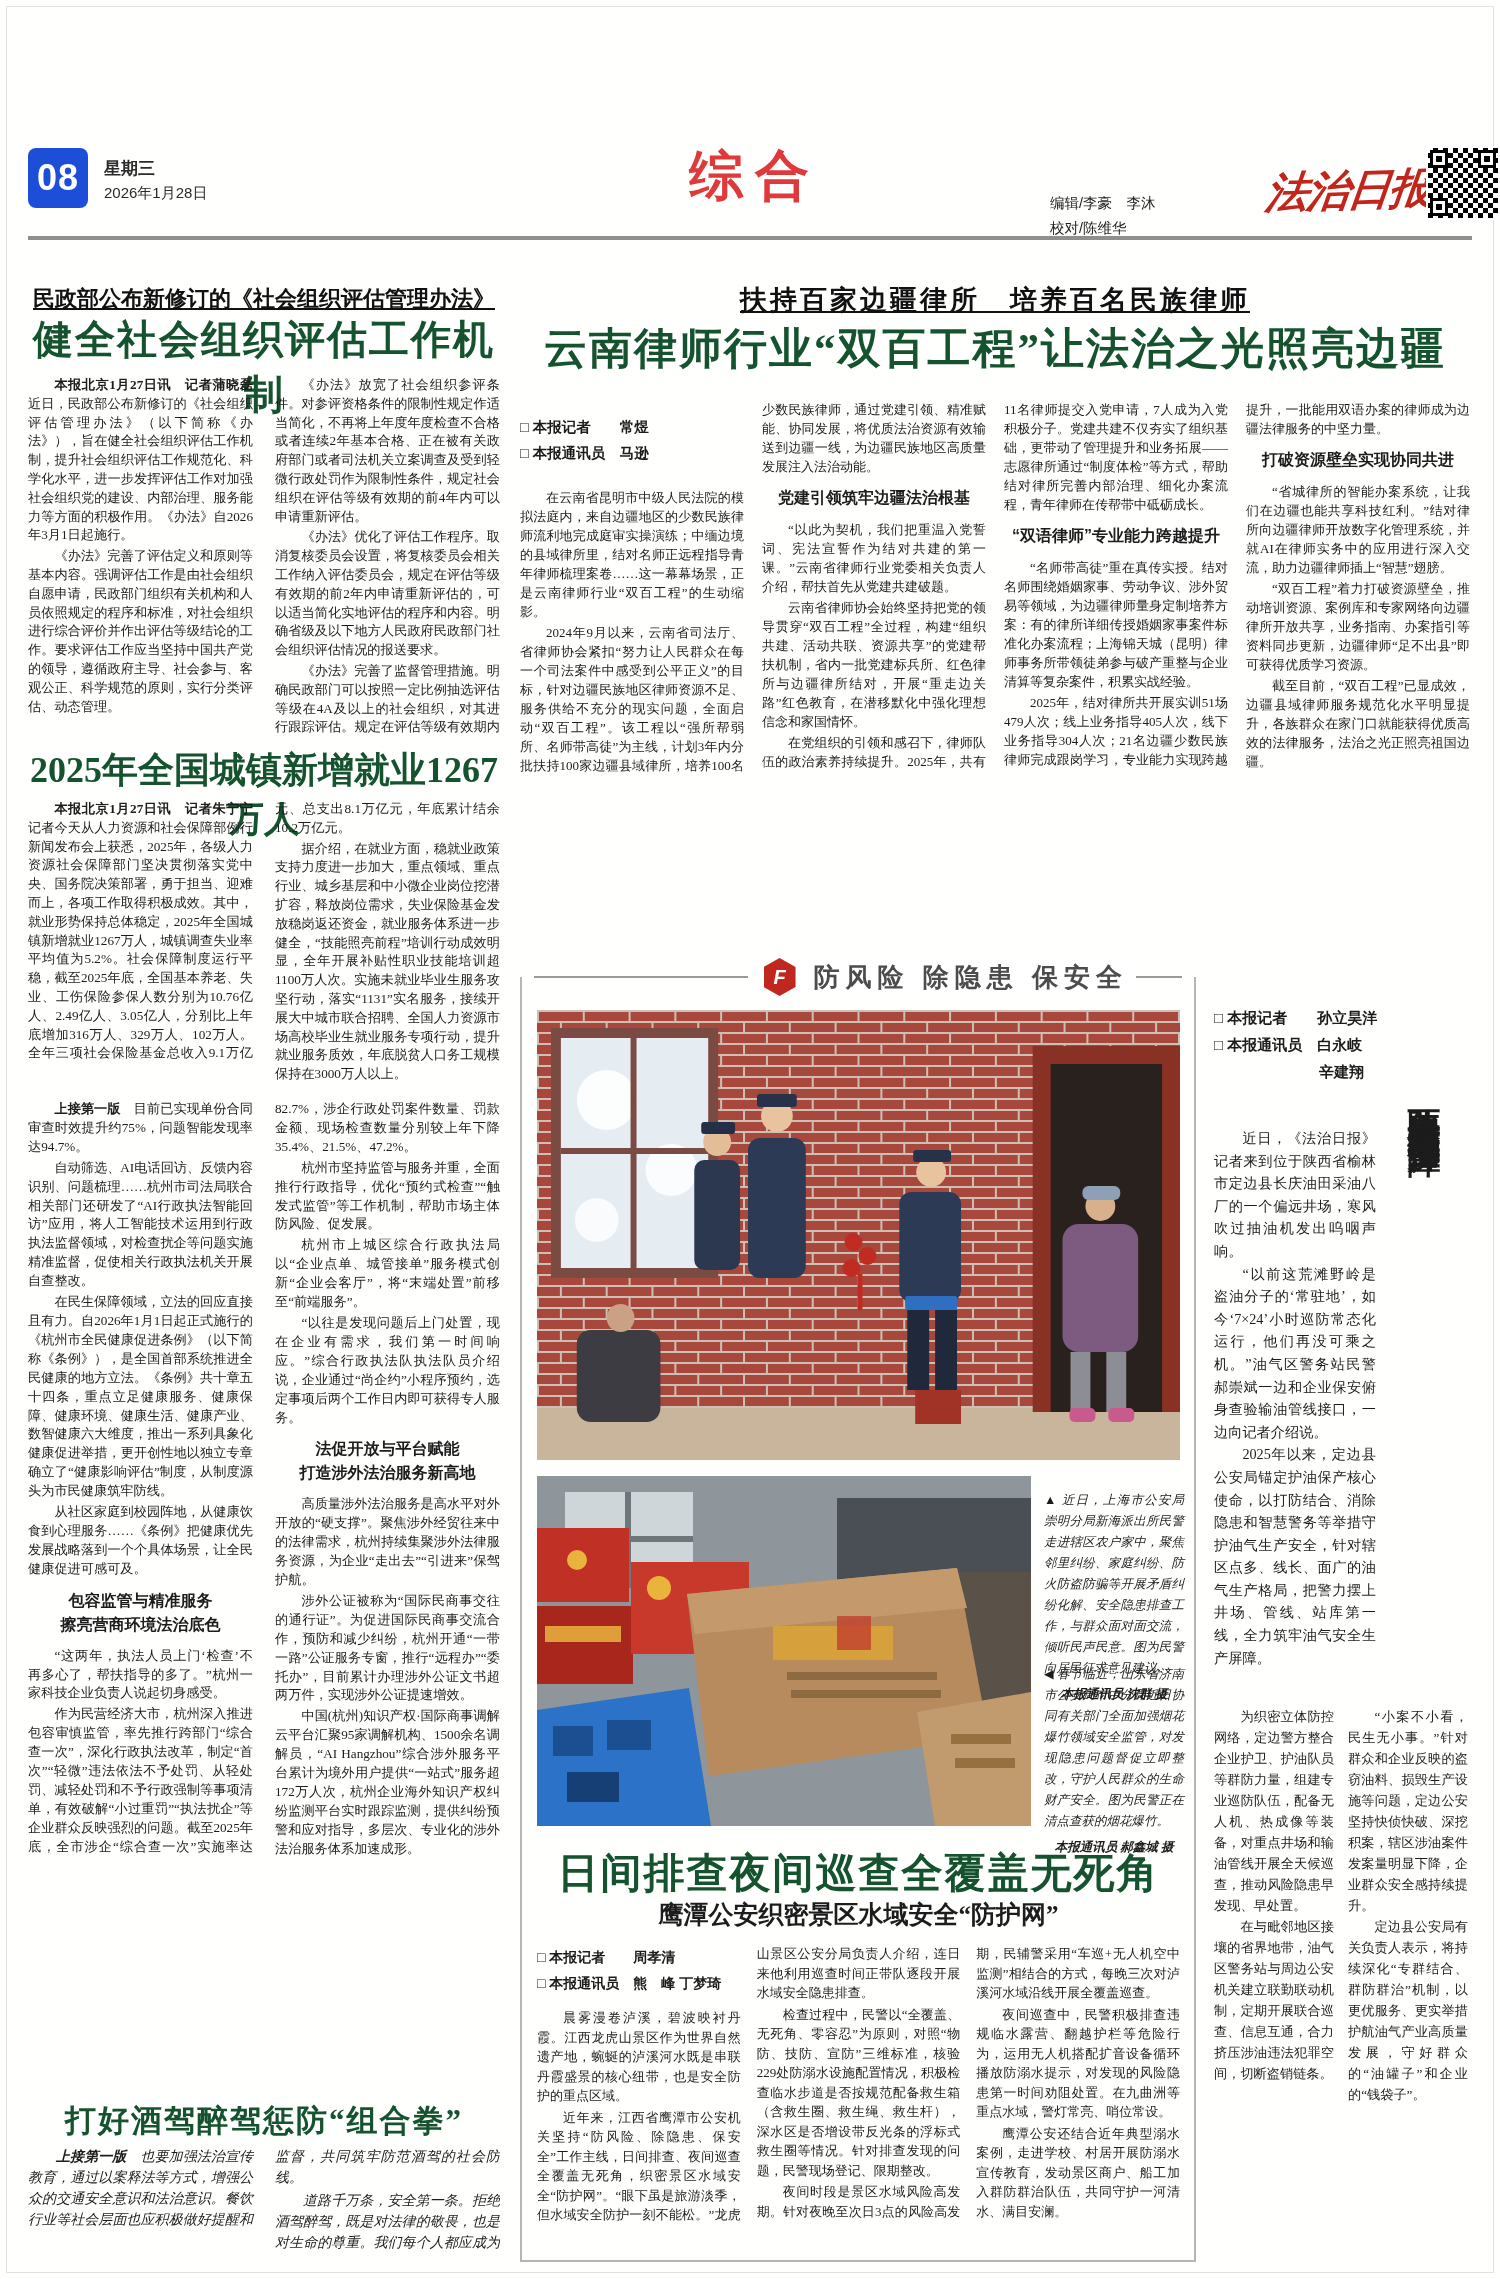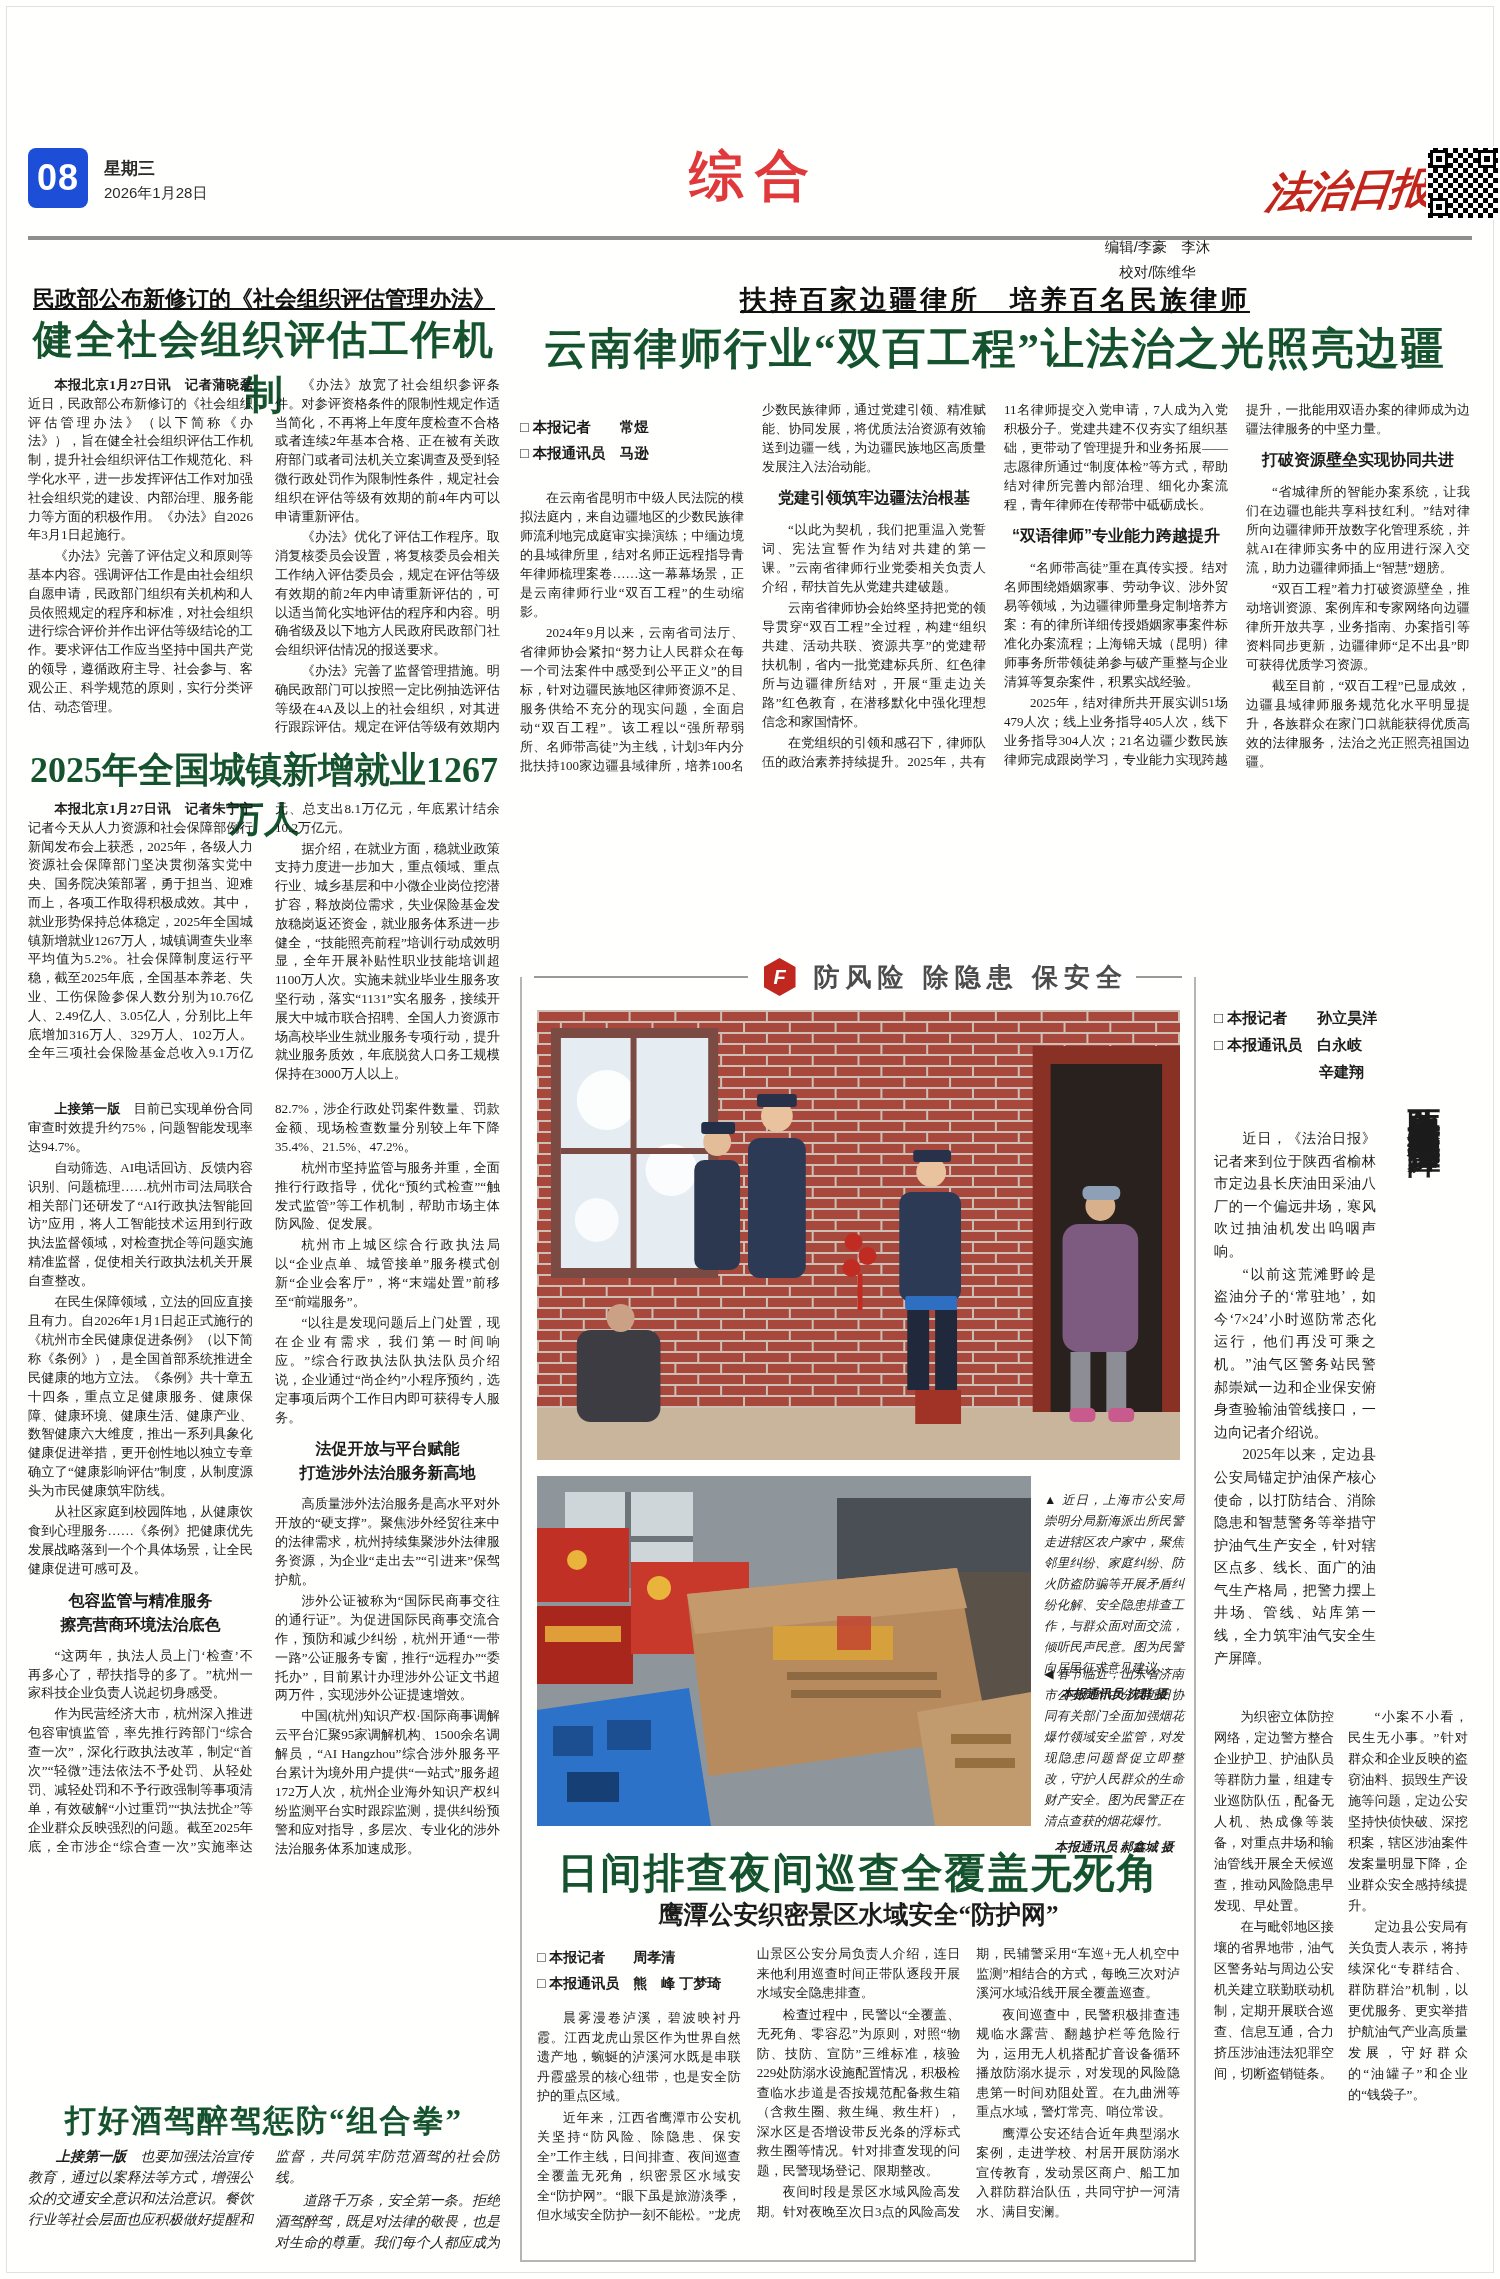--- a/index.html
+++ b/index.html
@@ -8,22 +8,22 @@
   .frame{position:absolute;inset:6px;border:1px solid #e2e1de;pointer-events:none;}
   .abs{position:absolute;}
   
   .pagenum{left:28px;top:148px;width:60px;height:60px;background:#1d4ed8;border-radius:8px;
            display:flex;align-items:center;justify-content:center;}
   .pagenum span{color:#fff;font:900 36px "Liberation Sans",sans-serif;letter-spacing:1px;}
   .weekday{left:104px;top:157px;font:700 17px "Liberation Sans",sans-serif;color:#2a2a2a;}
   .date{left:104px;top:184px;font:400 15px "Liberation Sans",sans-serif;color:#2a2a2a;}
   .section{left:620px;top:140px;width:270px;text-align:center;color:#e0393b;
            font:900 54px "Liberation Sans",sans-serif;letter-spacing:12px;}
-  .editors{left:1050px;top:191px;width:215px;text-align:center;
-           font:400 14.5px "Liberation Sans",sans-serif;color:#222;line-height:25px;margin-top:44px;}
+  .editors{left:1050px;top:191px;width:215px;text-align:left;
+           font:400 14.5px "Liberation Sans",sans-serif;color:#222;line-height:25px;}
   .masthead{left:1272px;top:150px;width:152px;height:82px;display:flex;align-items:center;justify-content:center;}
   .masthead span{color:#c2251c;font:900 italic 43px "Liberation Serif",serif;
                  transform:skewX(-8deg) rotate(-2deg);letter-spacing:-2px;white-space:nowrap;}
   .qr{left:1428px;top:148px;width:70px;height:70px;background:
       repeating-conic-gradient(#000 0% 25%, #fff 0% 50%);background-size:10px 10px;outline:2px solid #fff;}
   .fq{position:absolute;width:18px;height:18px;border:3px solid #000;background:#fff;box-sizing:border-box;}
   .fq::after{content:"";position:absolute;inset:3px;background:#000;}
   .fq.tl{left:2px;top:2px}.fq.tr{right:2px;top:2px}.fq.bl{left:2px;bottom:2px}
   .rule{left:28px;top:236px;width:1444px;height:4px;background:#8f8f8f;}
   

